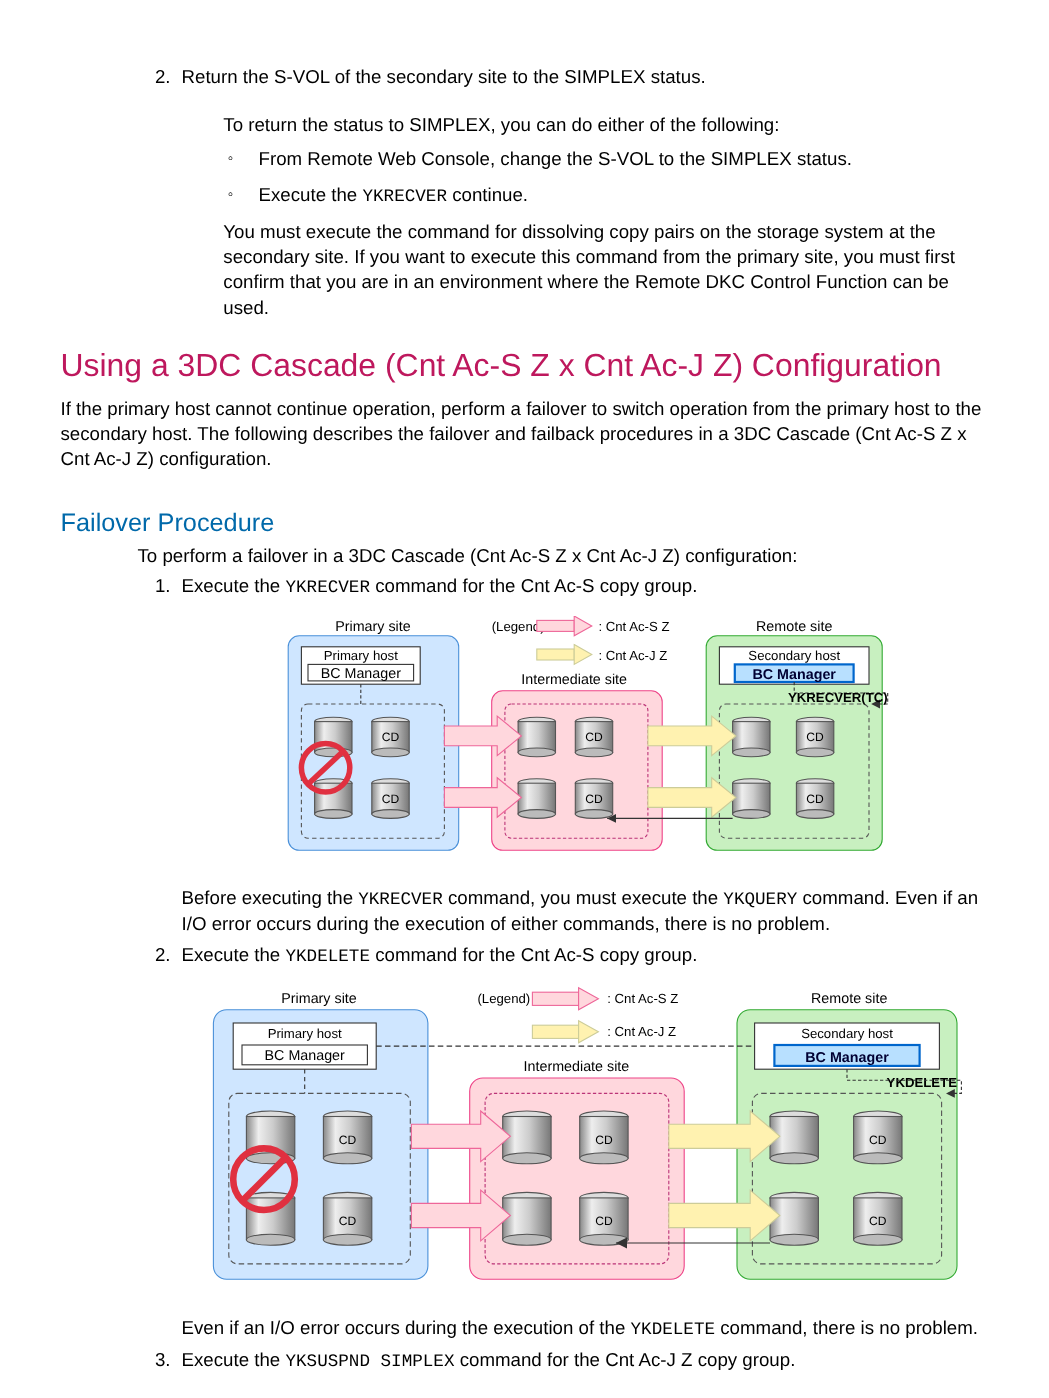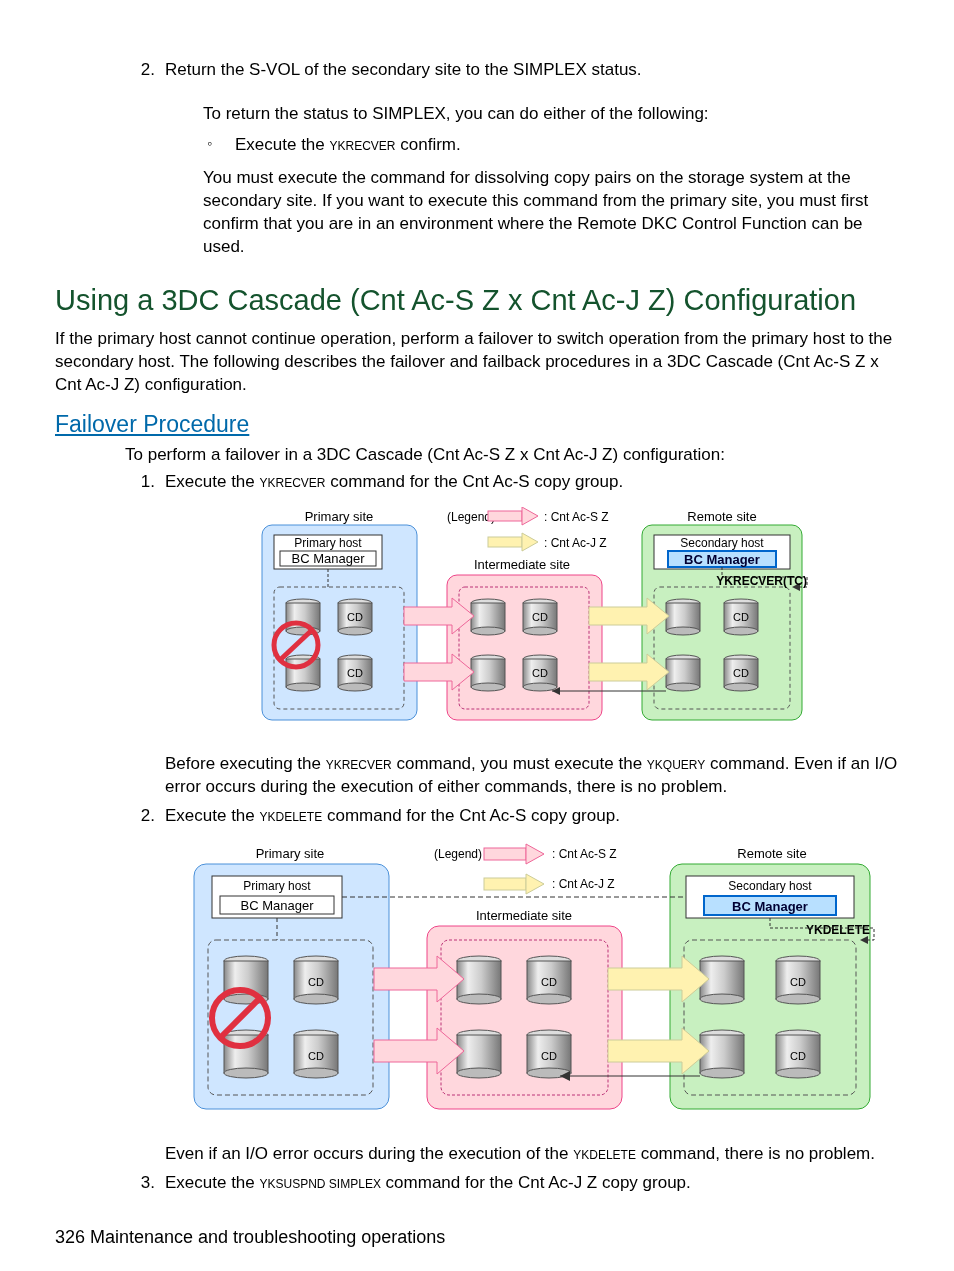--- a/index.html
+++ b/index.html
@@ -13,32 +13,31 @@
     color: #000;
     font-size: 17px;
     line-height: 1.35;
   }
   .page {
     padding: 55px 55px 30px 55px;
     box-sizing: border-box;
     width: 954px;
   }
   h1.section {
-    color: #14532d;
+    color: #be185d;
     font-weight: 400;
     font-size: 29px;
     margin: 22px 0 8px 0;
     letter-spacing: 0px;
   }
   h2.subsection {
     color: #0069aa;
     font-weight: 400;
     font-size: 23px;
-    margin: 12px 0 4px 0;
-    text-decoration: underline;
+    margin: 30px 0 4px 0;
   }
   .body-indent {
     margin-left: 70px;
   }
   ol.numbered {
     list-style: none;
     padding-left: 0;
     margin: 4px 0 0 0;
   }
   ol.numbered > li {
@@ -69,22 +68,22 @@
     margin-bottom: 10px;
   }
   ul.circ > li::before {
     content: "\25E6";
     position: absolute;
     left: 4px;
     top: 0;
     font-size: 14px;
   }
   code, .tt {
-    font-family: Liberation Sans, sans-serif;
-    font-size: 12px;
+    font-family: Liberation Mono, monospace;
+    font-size: 16px;
   }
   .para {
     margin: 6px 0;
   }
   .footer {
     font-size: 18px;
     margin-top: 30px;
   }
   .footer .pn { display:inline-block; width: 30px; }
 
@@ -105,22 +104,23 @@
 
 <div class="page">
 
   <ol class="numbered">
     <li>
       <span class="num">2.</span>
       <span>Return the S-VOL of the secondary site to the SIMPLEX status.</span>
       <div class="sub-indent">
         <div class="para">To return the status to SIMPLEX, you can do either of the following:</div>
         <ul class="circ">
+          <li>From Remote Web Console, change the S-VOL to the SIMPLEX status.</li>
           <li>
-            <span>Execute the </span><code>YKRECVER</code><span> confirm.</span>
+            <span>Execute the </span><code>YKRECVER</code><span> continue.</span>
           </li>
         </ul>
         <div class="para">You must execute the command for dissolving copy pairs on the storage system at the secondary site. If you want to execute this command from the primary site, you must first confirm that you are in an environment where the Remote DKC Control Function can be used.</div>
       </div>
     </li>
   </ol>
 
   <h1 class="section">Using a 3DC Cascade (Cnt Ac-S Z x Cnt Ac-J Z) Configuration</h1>
   <div class="body-indent para">If the primary host cannot continue operation, perform a failover to switch operation from the primary host to the secondary host. The following describes the failover and failback procedures in a 3DC Cascade (Cnt Ac-S Z x Cnt Ac-J Z) configuration.</div>
 

